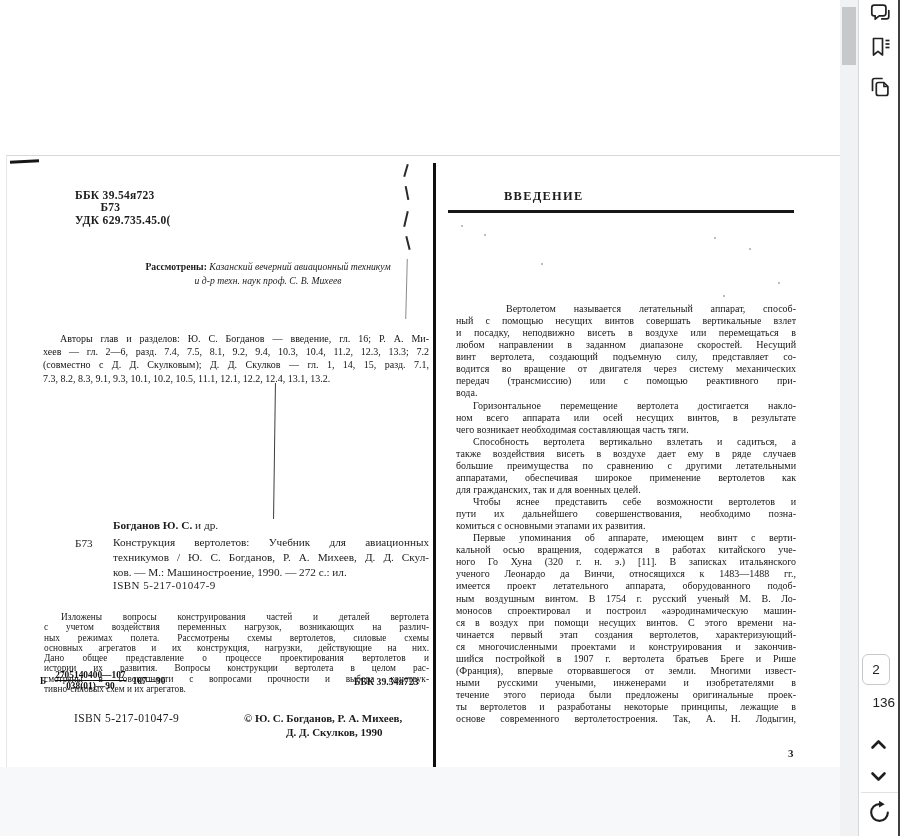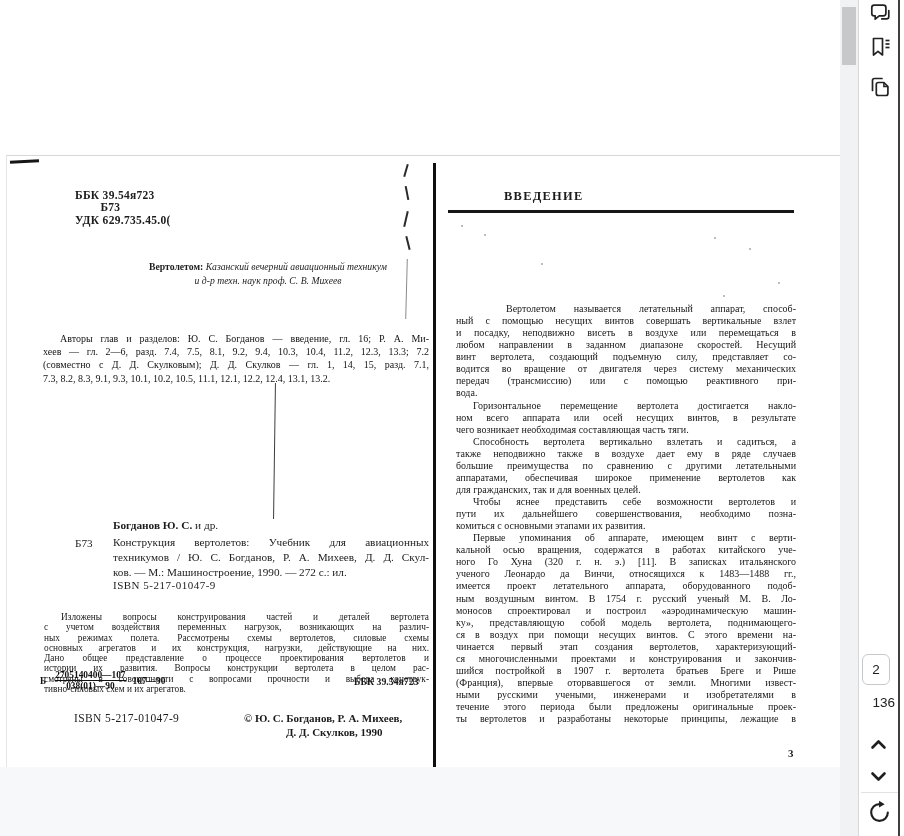--- a/index.html
+++ b/index.html
@@ -100,21 +100,21 @@
       <div class="speck" style="left:707px; top:81px;"></div>
       <div class="speck" style="left:742px; top:92px;"></div>
       <div class="speck" style="left:771px; top:126px;"></div>
       <div class="speck" style="left:716px; top:139px;"></div>
 
       <div class="bbk-block">ББК 39.54я723
         Б73
 УДК 629.735.45.0(</div>
 
       <div class="reviewers">
-        <div class="bl"><span class="lbl">Вертолетом:</span><span class="it"> Казанский вечерний авиационный техникум</span></div>
+        <div class="bl"><span class="lbl">Рассмотрены:</span><span class="it"> Казанский вечерний авиационный техникум</span></div>
         <div class="bl it">и д-р техн. наук проф. С. В. Михеев</div>
       </div>
 
       <div class="authors">
           <div class="bl j i1">Авторы глав и разделов: Ю. С. Богданов — введение, гл. 16; Р. А. Ми-</div>
           <div class="bl j">хеев — гл. 2—6, разд. 7.4, 7.5, 8.1, 9.2, 9.4, 10.3, 10.4, 11.2, 12.3, 13.3; 7.2</div>
           <div class="bl j">(совместно с Д. Д. Скулковым); Д. Д. Скулков — гл. 1, 14, 15, разд. 7.1,</div>
           <div class="bl">7.3, 8.2, 8.3, 9.1, 9.3, 10.1, 10.2, 10.5, 11.1, 12.1, 12.2, 12.4, 13.1, 13.2.</div>
         </div>
 
@@ -165,43 +165,43 @@
           <div class="bl j">и посадку, неподвижно висеть в воздухе или перемещаться в</div>
           <div class="bl j">любом направлении в заданном диапазоне скоростей. Несущий</div>
           <div class="bl j">винт вертолета, создающий подъемную силу, представляет со-</div>
           <div class="bl j">водится во вращение от двигателя через систему механических</div>
           <div class="bl j">передач (трансмиссию) или с помощью реактивного при-</div>
           <div class="bl">вода.</div>
           <div class="bl j i1">Горизонтальное перемещение вертолета достигается накло-</div>
           <div class="bl j">ном всего аппарата или осей несущих винтов, в результате</div>
           <div class="bl">чего возникает необходимая составляющая часть тяги.</div>
           <div class="bl j i1">Способность вертолета вертикально взлетать и садиться, а</div>
-          <div class="bl j">также неподвижно также в воздухе дает ему в ряде случаев</div>
+          <div class="bl j">также воздействия висеть в воздухе дает ему в ряде случаев</div>
           <div class="bl j">большие преимущества по сравнению с другими летательными</div>
           <div class="bl j">аппаратами, обеспечивая широкое применение вертолетов как</div>
           <div class="bl">для гражданских, так и для военных целей.</div>
           <div class="bl j i1">Чтобы яснее представить себе возможности вертолетов и</div>
           <div class="bl j">пути их дальнейшего совершенствования, необходимо позна-</div>
           <div class="bl">комиться с основными этапами их развития.</div>
           <div class="bl j i1">Первые упоминания об аппарате, имеющем винт с верти-</div>
           <div class="bl j">кальной осью вращения, содержатся в работах китайского уче-</div>
           <div class="bl j">ного Го Хуна (320 г. н. э.) [11]. В записках итальянского</div>
           <div class="bl j">ученого Леонардо да Винчи, относящихся к 1483—1488 гг.,</div>
           <div class="bl j">имеется проект летательного аппарата, оборудованного подоб-</div>
           <div class="bl j">ным воздушным винтом. В 1754 г. русский ученый М. В. Ло-</div>
           <div class="bl j">моносов спроектировал и построил «аэродинамическую машин-</div>
-          <div class="bl j">ку», представляющую собой модель вертолета, поднимающего-</div>
           <div class="bl j">ся в воздух при помощи несущих винтов. С этого времени на-</div>
           <div class="bl j">чинается первый этап создания вертолетов, характеризующий-</div>
           <div class="bl j">ся многочисленными проектами и конструирования и закончив-</div>
           <div class="bl j">шийся постройкой в 1907 г. вертолета братьев Бреге и Рише</div>
           <div class="bl j">(Франция), впервые оторвавшегося от земли. Многими извест-</div>
           <div class="bl j">ными русскими учеными, инженерами и изобретателями в</div>
           <div class="bl j">течение этого периода были предложены оригинальные проек-</div>
           <div class="bl j">ты вертолетов и разработаны некоторые принципы, лежащие в</div>
+          <div class="bl j">основе современного вертолетостроения. Так, А. Н. Лодыгин,</div>
         </div>
 
       <div class="pagenum">3</div>
     </div>
 
     <div class="below-gap"></div>
   </div>
 
   <div class="scrollbar">
     <div class="scroll-thumb"></div>

